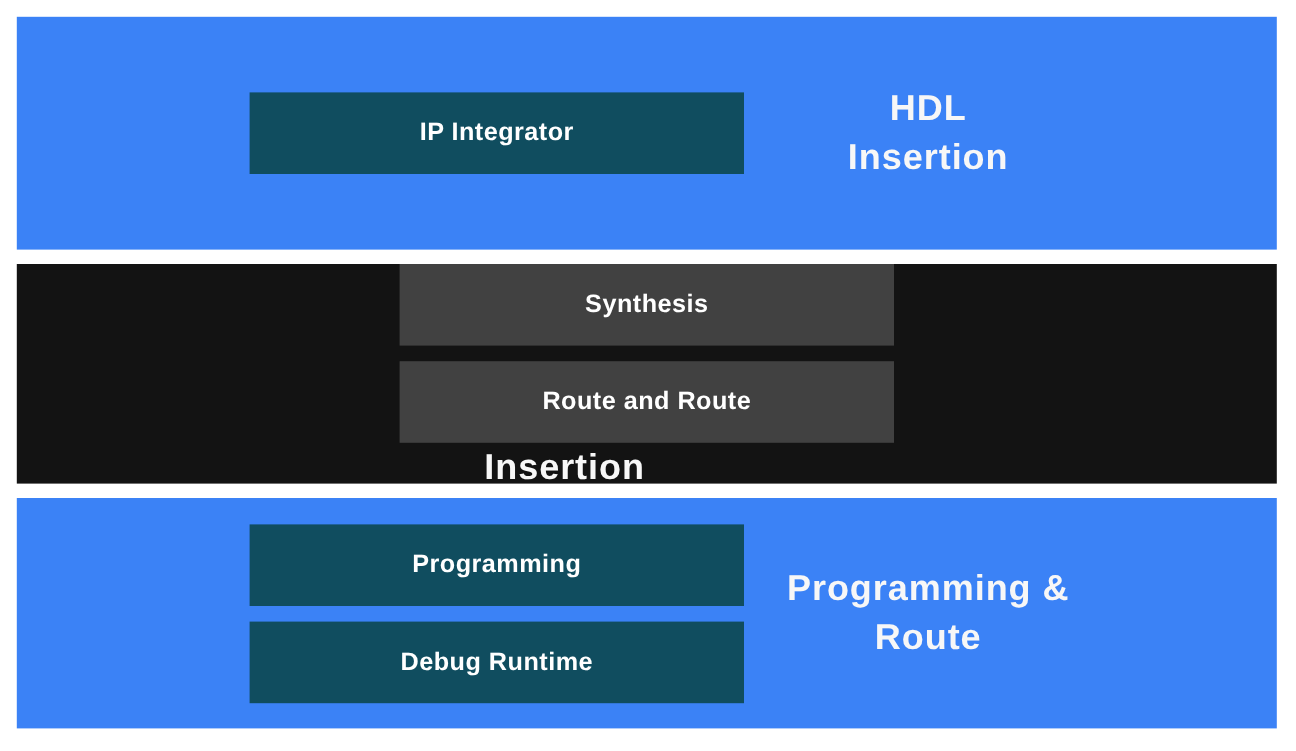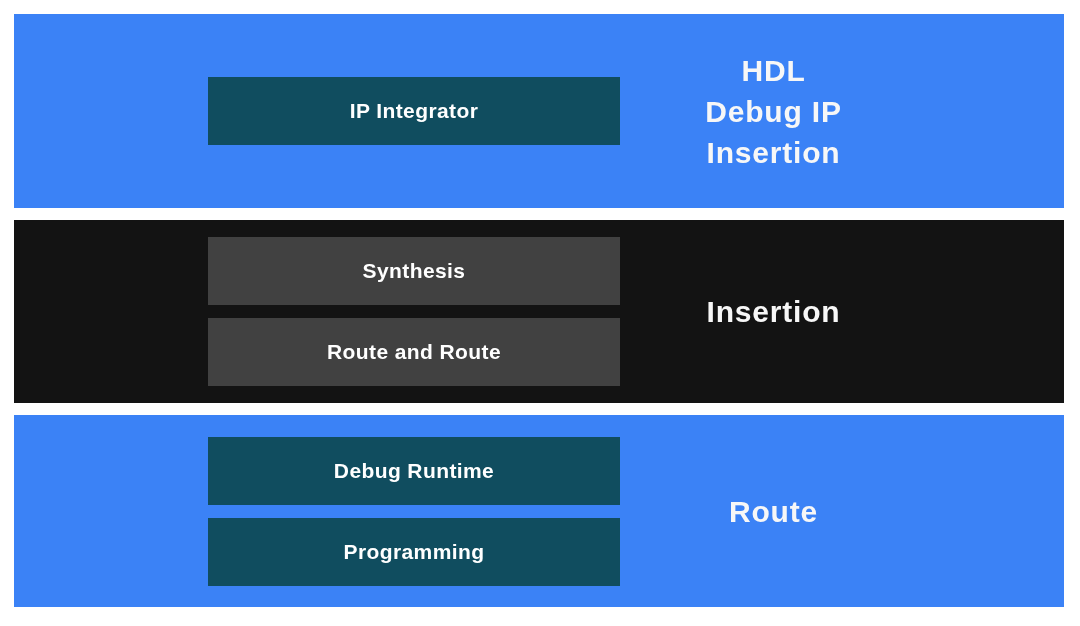--- a/index.html
+++ b/index.html
@@ -14,21 +14,21 @@
   .band {
     position: absolute;
     left: 14px;
     width: 1050px;
     display: flex;
     align-items: center;
   }
   .band.teal { background: #3b82f6; }
   .band.dark { background: #131313; }
   .band-1 { top: 14px;  height: 194px; }
-  .band-2 { top: 220px; height: 183px; }
+  .band-2 { top: 220px; height: 183px; flex-direction: column; }
   .band-3 { top: 415px; height: 192px; }
 
   .spacer { width: 194px; flex: 0 0 auto; }
 
   .box-col {
     width: 412px;
     flex: 0 0 auto;
     display: flex;
     flex-direction: column;
     gap: 13px;
@@ -66,21 +66,20 @@
 
   <section class="band teal band-1">
     <div class="spacer"></div>
     <div class="box-col">
       <div class="flow-box">
         <span>IP Integrator</span>
       </div>
     </div>
     <div class="side-label">
       <div>HDL</div>
-      <div>Debug IP</div>
       <div>Insertion</div>
     </div>
   </section>
 
   <section class="band dark band-2">
     <div class="spacer"></div>
     <div class="box-col">
       <div class="flow-box">
         <span>Synthesis</span>
       </div>
@@ -90,24 +89,25 @@
     </div>
     <div class="side-label">
       <div>Insertion</div>
     </div>
   </section>
 
   <section class="band teal band-3">
     <div class="spacer"></div>
     <div class="box-col">
       <div class="flow-box">
-        <span>Debug Runtime</span>
+        <span>Programming</span>
       </div>
       <div class="flow-box">
-        <span>Programming</span>
+        <span>Debug Runtime</span>
       </div>
     </div>
     <div class="side-label">
+      <div>Programming &amp;</div>
       <div>Route</div>
     </div>
   </section>
 
 </div>
 
 </body></html>

